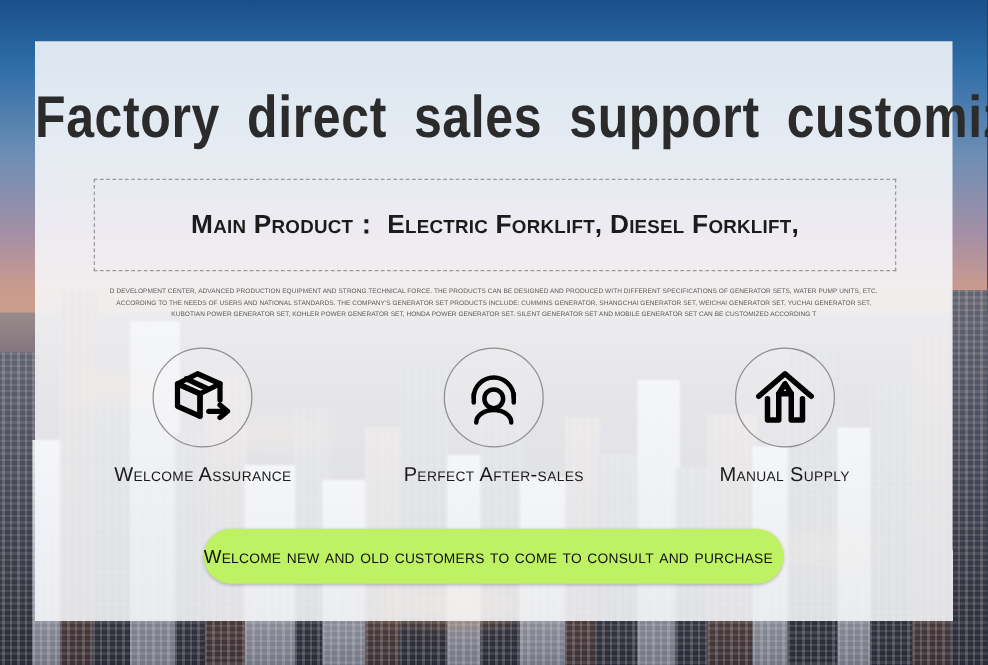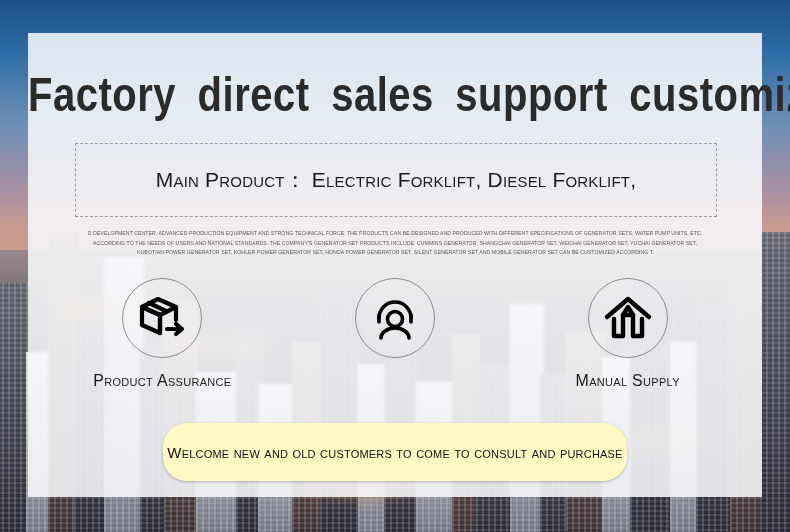--- a/index.html
+++ b/index.html
@@ -57,20 +57,21 @@
     position:absolute;left:47px;top:110px;width:640px;height:72px;
     border:1px dashed #9a9a9a;
   }
   .product-lines{
     position:absolute;left:0;right:0;top:50%;transform:translateY(-50%);
     text-align:center;color:#1b1b1b;
     font-size:21px;line-height:1.32;
     font-variant:small-caps;
     letter-spacing:.2px;
     white-space:nowrap;
+    font-weight:bold;
   }
   .product-lines .l1{display:block;}
   .product-lines .l2{display:block;}
 
   .fineprint{
     position:absolute;left:24px;right:24px;top:196px;
     text-align:center;
     color:#5b5b5b;
     font-size:5.2px;
     line-height:1.85;
@@ -99,24 +100,24 @@
     font-variant:small-caps;
     color:#1b1b1b;
     letter-spacing:.3px;
     white-space:nowrap;
   }
 
   
   .cta{
     position:absolute;left:50%;transform:translateX(-50%);
     top:390px;
-    width:464px;height:58px;
-    background:#fef9c3;
+    width:464px;height:44px;
+    background:#bef264;
     border:none;border-radius:24px;
-    display:flex;align-items:center;justify-content:center;
+    display:flex;align-items:center;justify-content:flex-start;
     cursor:pointer;
     box-shadow:0 1px 3px rgba(0,0,0,.25);
   }
   .cta-label{
     font-size:15px;
     font-variant:small-caps;
     color:#111;
     letter-spacing:.2px;
     white-space:nowrap;
   }
@@ -192,38 +193,39 @@
                 <path d="M24 21 L24 39"></path>
                 <path d="M13 9 L30 17"></path>
               </g>
               <g fill="none" stroke="#000" stroke-width="4.2" stroke-linecap="round" stroke-linejoin="round">
                 <path d="M31 35 L45 35"></path>
                 <path d="M40 30 L46 35 L40 40"></path>
               </g>
             </svg>
           </span>
         </div>
-        <div class="feature-label">Product Assurance</div>
+        <div class="feature-label">Welcome Assurance</div>
       </div>
 
 
       <div class="feature">
         <div class="circle">
           <span>
             <svg width="50" height="46" viewBox="0 0 50 46">
               <g fill="none" stroke="#000" stroke-width="3.6" stroke-linecap="round">
                 <path d="M9 23 a16 16 0 0 1 32 0"></path>
                 <path d="M9 20 L9 27"></path>
                 <path d="M41 20 L41 27"></path>
                 <circle cx="25" cy="24" r="7.5"></circle>
                 <path d="M11 43 a14 10 0 0 1 28 0"></path>
               </g>
             </svg>
           </span>
         </div>
+        <div class="feature-label">Perfect After-sales</div>
       </div>
 
       <div class="feature">
         <div class="circle">
           <span>
             <svg width="50" height="46" viewBox="0 0 50 46">
               <g fill="none" stroke="#000" stroke-width="4.4" stroke-linejoin="round" stroke-linecap="round">
                 <path d="M4 22 L25 4 L46 22"></path>
                 <path d="M11 24 L11 41 L20 41 L20 20"></path>
                 <path d="M39 24 L39 41 L30 41 L30 20"></path>

